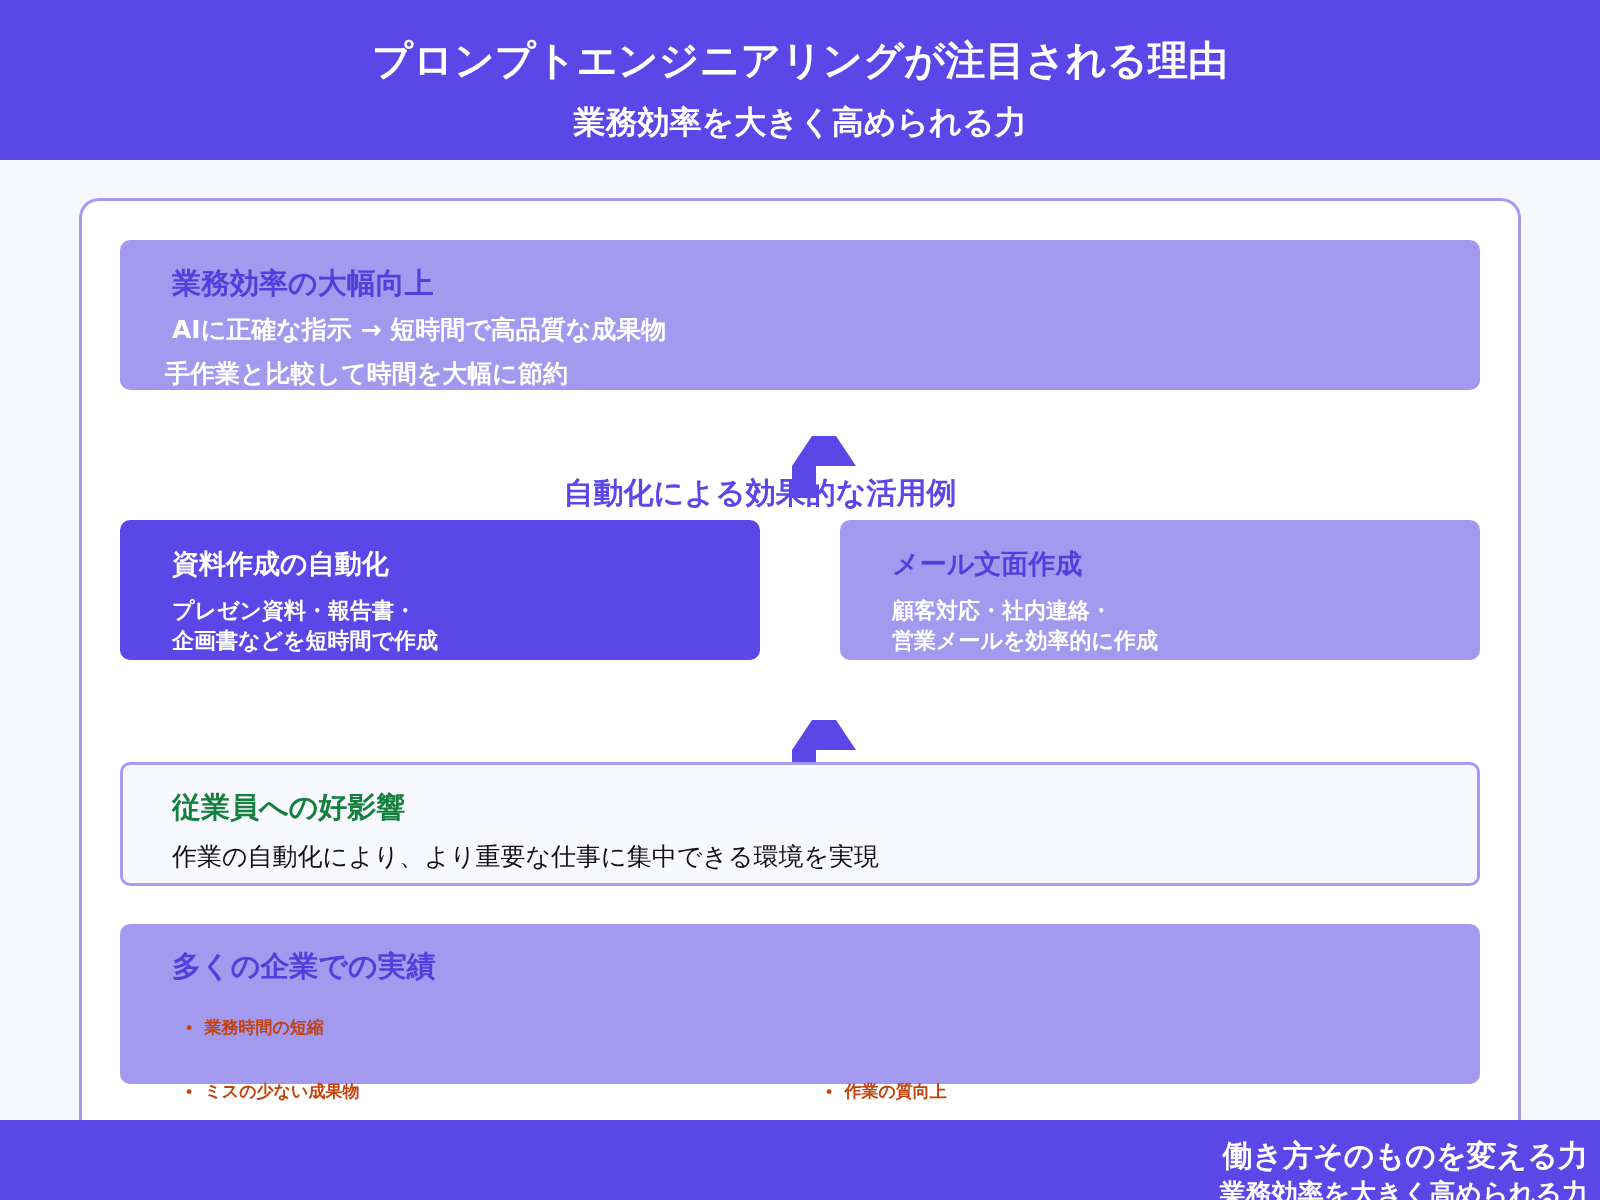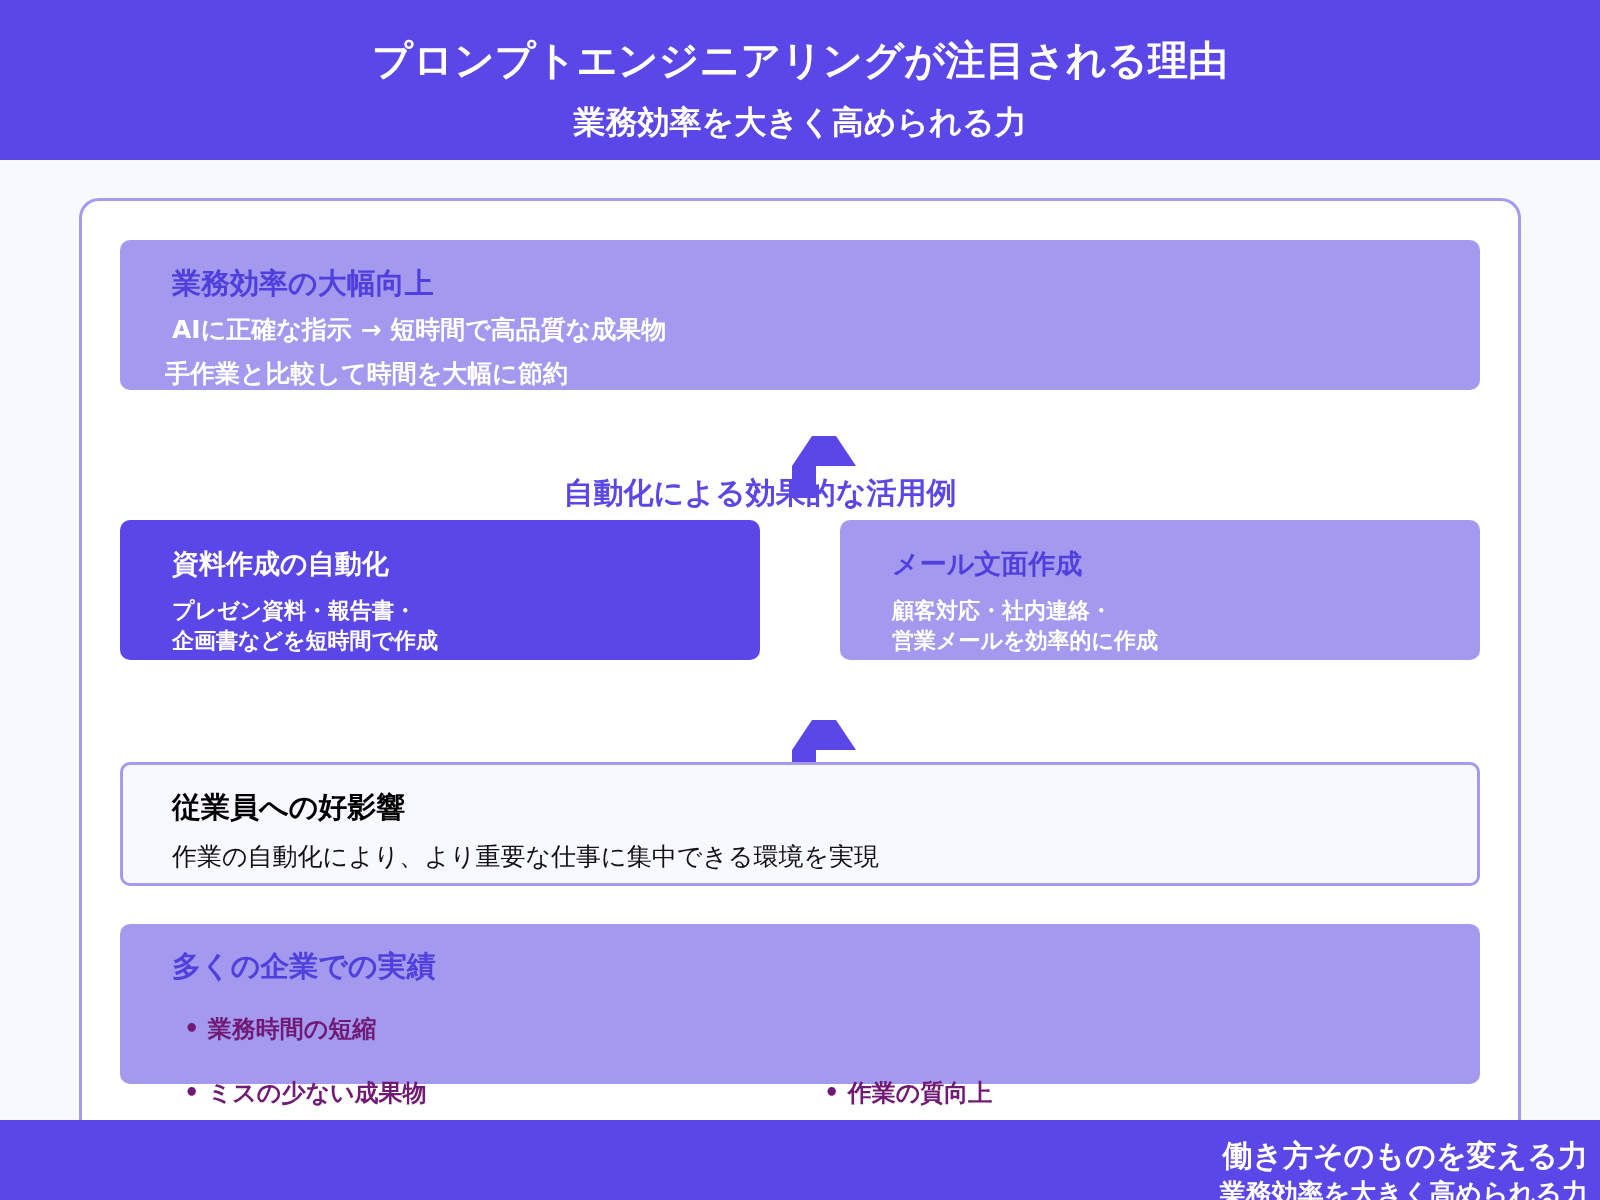--- a/index.html
+++ b/index.html
@@ -44,21 +44,21 @@
   .arrow .head {
     width: 0; height: 0; margin: 0 auto;
     border-left: 20px solid transparent; border-right: 20px solid transparent;
     border-bottom: 30px solid #5b47e8;
   }
   .arrow .shaft { width: 10px; margin: 0 auto; background: #5b47e8; }
   .bullets {
     position: absolute; left: 160px; top: 988px; width: 1280px;
     display: grid; grid-template-columns: 640px 640px; row-gap: 6px;
   }
-  .bullet { color: #701a75; font-weight: bold; font-size: 24px; line-height: 34px; }
+  .bullet { color: #c2410c; font-weight: bold; font-size: 17px; line-height: 34px; font-family: Liberation Mono, monospace; }
   .bullet::before { content: "• "; }
   .footer {
     position: absolute; left: 0; top: 1120px; width: 1600px; height: 80px;
     background: #5b47e8; color: #fff; text-align: right;
   }
   .footer .f1 { position: absolute; left: 0; right: 0; top: 4px; font-size: 30px; font-weight: bold; line-height: 40px; }
   .footer .f2 { position: absolute; left: 0; right: 0; top: 44px; font-size: 26px; font-weight: bold; line-height: 34px; }
 </style>
 </head>
 <body>
@@ -91,21 +91,21 @@
 <div class="h-title" style="left:880px; top:533px; font-size:27px;">メール文面作成</div>
 <div class="small-line" style="left:880px; top:584px;">顧客対応・社内連絡・</div>
 <div class="small-line" style="left:880px; top:614px;">営業メールを効率的に作成</div>
 
 <div class="arrow" style="left:780px; top:684px;">
   <div class="head"></div>
   <div class="shaft" style="height:31px;"></div>
 </div>
 
 <div class="box box-outline" style="left:120px; top:762px; width:1360px; height:124px;"></div>
-<div class="h-title" style="left:160px; top:776px; color:#000000;">従業員への好影響</div>
+<div class="h-title" style="left:160px; top:776px; color:#15803d;">従業員への好影響</div>
 <div class="body-line" style="left:160px; top:828px;">作業の自動化により、より重要な仕事に集中できる環境を実現</div>
 
 <div class="box box-light" style="left:120px; top:924px; width:1360px; height:160px;"></div>
 <div class="h-title" style="left:160px; top:935px;">多くの企業での実績</div>
 <div class="bullets">
   <div class="bullet">業務時間の短縮</div>
   <div></div>
   <div class="bullet">ミスの少ない成果物</div>
   <div class="bullet">作業の質向上</div>
 </div>

